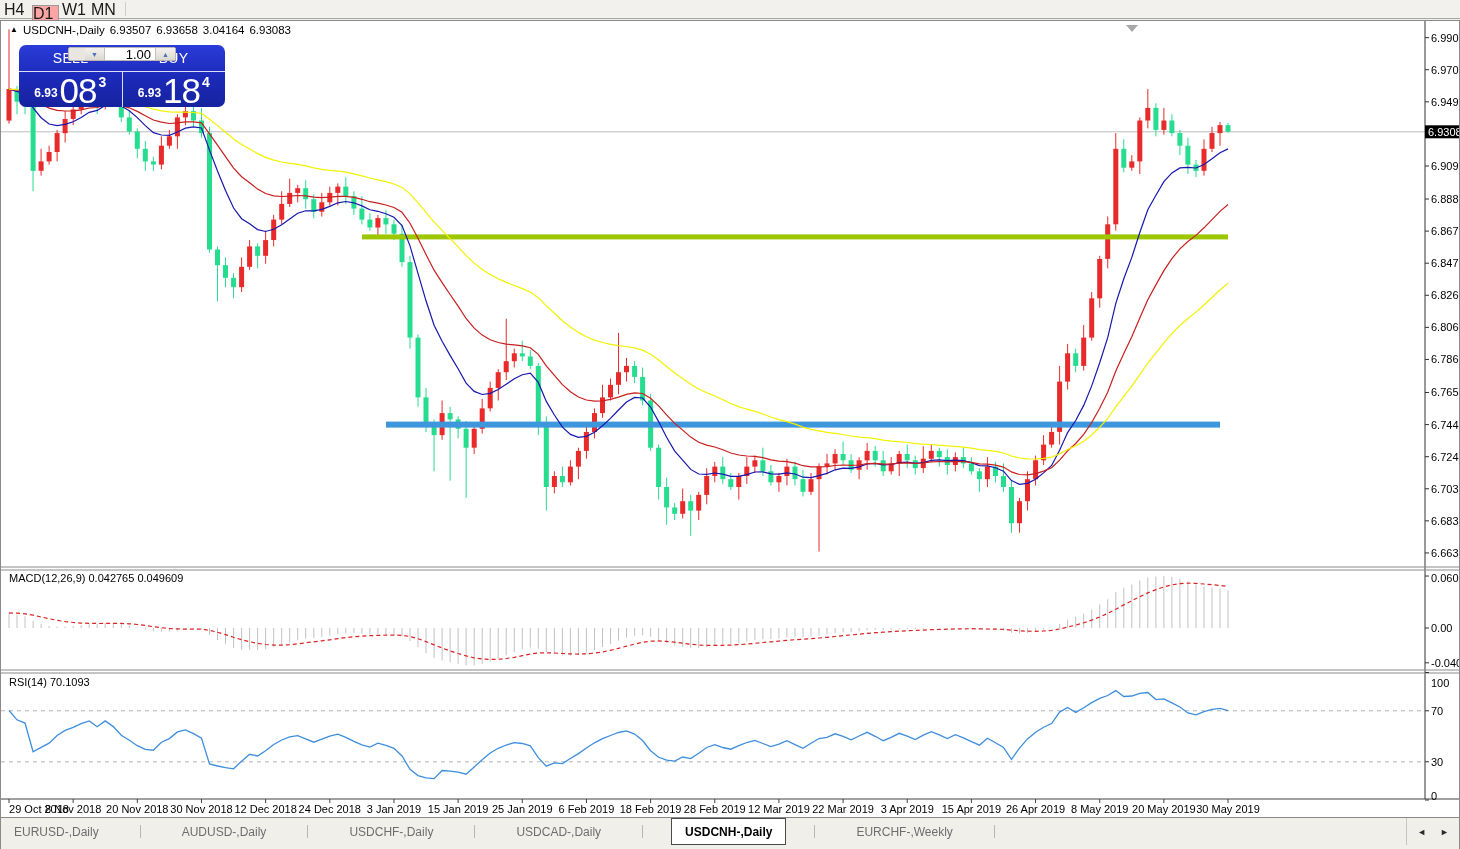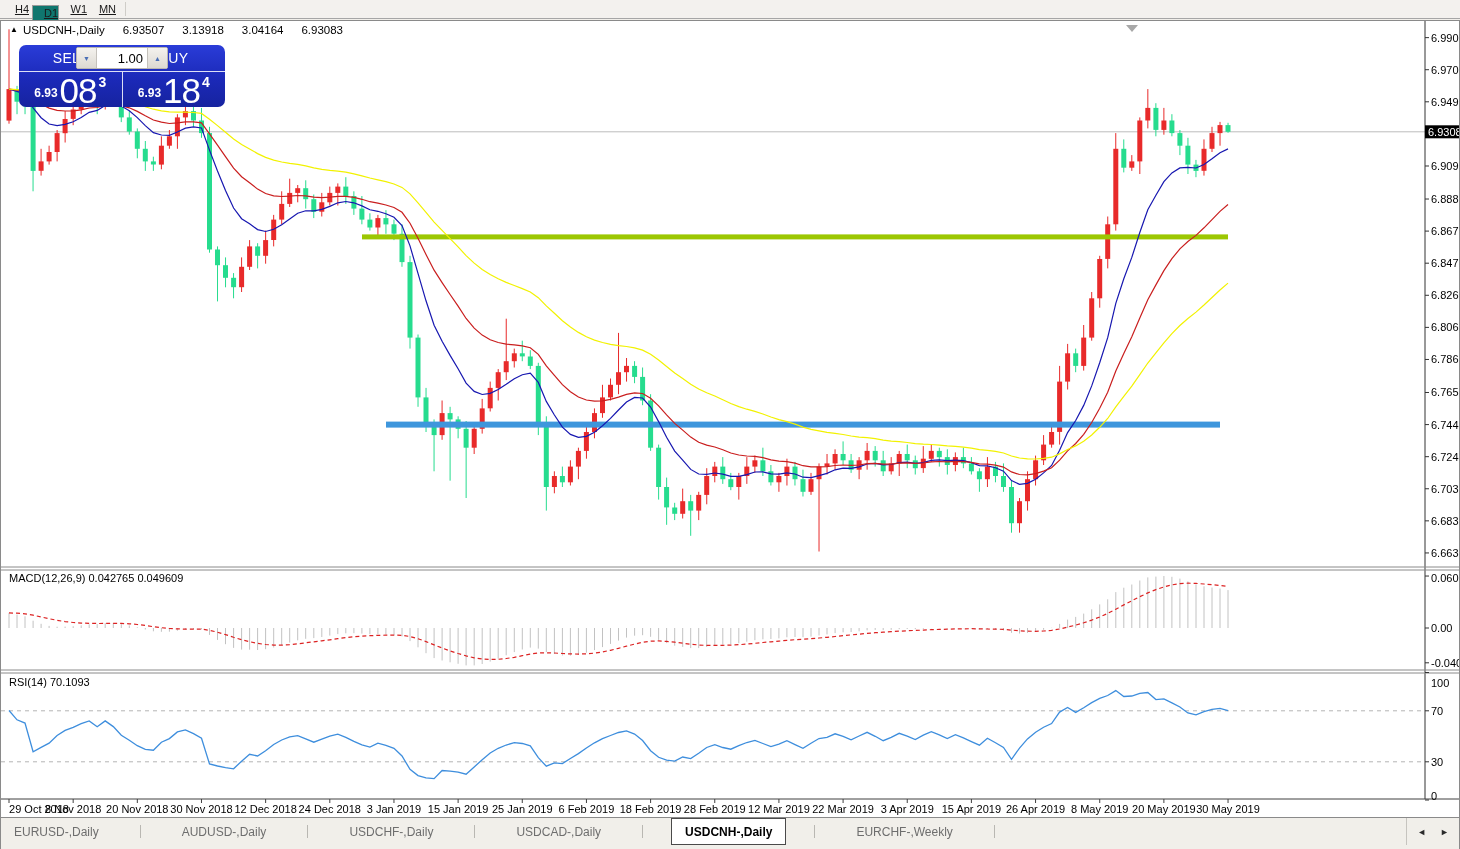--- a/index.html
+++ b/index.html
@@ -1,39 +1,39 @@
 <!DOCTYPE html>
 <html><head>
 <meta charset="utf-8">
 <style>
   html,body{margin:0;padding:0;width:1460px;height:849px;overflow:hidden;
     font-family:"Liberation Sans",sans-serif;background:#F1EFEA;}
   
   .toolbar{position:absolute;left:0;top:0;width:1460px;height:19px;
     background:#F3F1EE;border-bottom:1px solid #A6A6A6;display:flex;align-items:center;padding-left:3px;box-sizing:border-box;}
-  .tf-btn{min-width:25px;height:15px;line-height:15px;text-align:right;font-size:11px;color:#1A1A1A;
-    border:1px solid transparent;margin-right:2px;text-decoration:underline;}
-  .tf-btn.active{background:#0f766e;border:1px solid #9A9A9A;margin-top:9px;}
+  .tf-btn{min-width:25px;height:15px;line-height:15px;text-align:left;font-size:16px;color:#1A1A1A;
+    border:1px solid transparent;margin-right:2px;}
+  .tf-btn.active{background:#fca5a5;border:1px solid #9A9A9A;margin-top:9px;}
   .tf-group-sep{width:1px;height:14px;background:#CFCDC8;margin:0 6px;}
   
   .chart-window{position:absolute;left:0;top:20px;width:1460px;height:829px;background:#FFFFFF;
     border:1px solid #8A8A8A;box-sizing:border-box;}
   #chart-svg{position:absolute;left:0;top:0;}
   
   .chart-title{position:absolute;left:9px;top:3px;font-size:11.5px;color:#000;display:flex;align-items:center;z-index:5;}
   .chart-title .marker{font-size:8px;margin-right:5px;transform:translateY(-1px);}
-  .chart-title span.num{margin-left:18px;}
+  .chart-title span.num{margin-left:5px;}
   .chart-title span.sym{font-weight:normal;}
   
   .trade-panel{position:absolute;left:18px;top:24px;width:206px;height:62px;border-radius:7px;z-index:6;
     background:linear-gradient(180deg,#2A3CD8 0%,#1B29B8 55%,#16239F 100%);color:#FFF;overflow:hidden;}
   .panel-top{height:26px;position:relative;display:flex;align-items:center;border-bottom:1px solid rgba(255,255,255,.85);}
   .half-btn{flex:1;text-align:center;font-size:14px;letter-spacing:.3px;}
-  .vol-group{position:absolute;left:50%;transform:translateX(-50%);top:2px;height:22px;display:flex;
-    border:1px solid #B9B6B0;border-radius:2px;background:#E9E6E0;box-sizing:border-box;}
+  .vol-group{position:absolute;left:50%;transform:translateX(-50%);top:2px;height:14px;display:flex;
+    border:1px solid #B9B6B0;border-radius:2px;background:#E9E6E0;box-sizing:border-box;padding-left:16px;}
   .vol-btn{width:19px;display:flex;align-items:center;justify-content:center;font-size:7px;color:#4A6FB5;
     background:linear-gradient(180deg,#F4F2EE,#DCD9D2);}
   .vol-btn.left{border-right:1px solid #C4C1BB;}
   .vol-btn.right{border-left:1px solid #C4C1BB;}
   input.vol{width:46px;border:none;outline:none;text-align:right;font-size:13px;padding:0 4px 0 0;
     font-family:"Liberation Sans",sans-serif;color:#000;background:#FFF;}
   .panel-prices{display:flex;height:35px;}
   .price-half{flex:1;display:flex;align-items:flex-end;justify-content:center;padding-bottom:2px;box-sizing:border-box;}
   .price-half.left{border-right:1px solid rgba(255,255,255,.85);}
   .p-small{font-size:12px;font-weight:bold;margin:0 2px 5px 0;}
@@ -642,21 +642,21 @@
           <line x1="1227.04" y1="798" x2="1227.04" y2="802" stroke="#404040" stroke-width="1"></line>
           <text x="1227.04" y="812" font-size="11" fill="#000" text-anchor="middle">30 May 2019</text>
         </g>
       </g>
     </svg>
 
   <div class="chart-title">
     <span class="marker">▲</span>
     <span class="sym">USDCNH-,Daily</span>
     <span class="num">6.93507</span>
-    <span class="num">3.13918</span>
+    <span class="num">6.93658</span>
     <span class="num">3.04164</span>
     <span class="num">6.93083</span>
   </div>
 
   <div class="trade-panel">
     <div class="panel-top">
       <div class="half-btn">SELL</div>
       <div class="half-btn">BUY</div>
       <div class="vol-group">
         <div class="vol-btn left">

